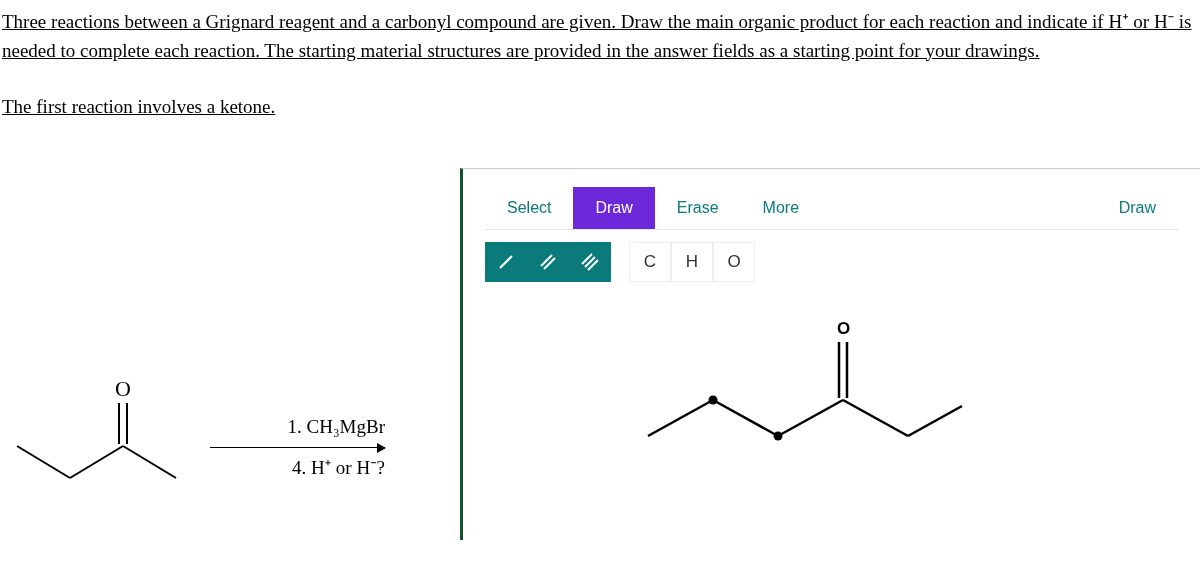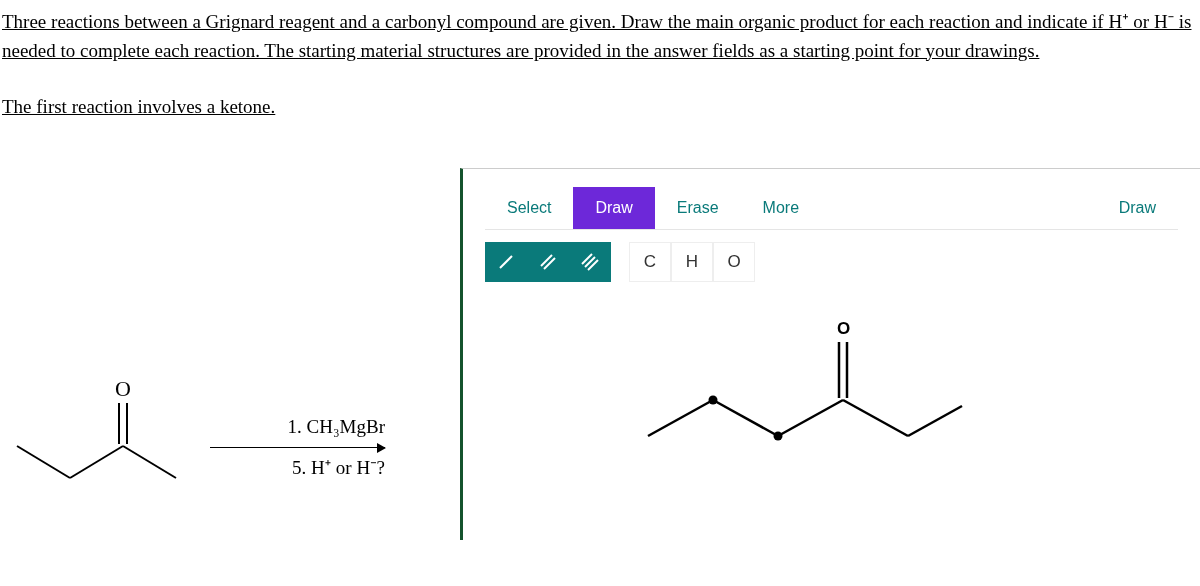--- a/index.html
+++ b/index.html
@@ -51,21 +51,21 @@
           <line x1="119" y1="27" x2="119" y2="68" stroke="#000" stroke-width="2"></line>
           <line x1="127" y1="27" x2="127" y2="68" stroke="#000" stroke-width="2"></line>
           <line x1="123" y1="70" x2="70" y2="102" stroke="#000" stroke-width="2"></line>
           <line x1="70" y1="102" x2="17" y2="70" stroke="#000" stroke-width="2"></line>
           <line x1="123" y1="70" x2="176" y2="102" stroke="#000" stroke-width="2"></line>
         </svg>
       </div>
       <div class="conditions">
         <div>1. CH₃MgBr</div>
         <div class="arrow-line"></div>
-        <div>5. H⁺ or H⁻?</div>
+        <div>4. H⁺ or H⁻?</div>
       </div>
     </div>
   </div>
 
   <div class="right-col">
     <div class="toolbar">
       <div class="tab">Select</div>
       <div class="tab active">Draw</div>
       <div class="tab">Erase</div>
       <div class="tab">More</div>

